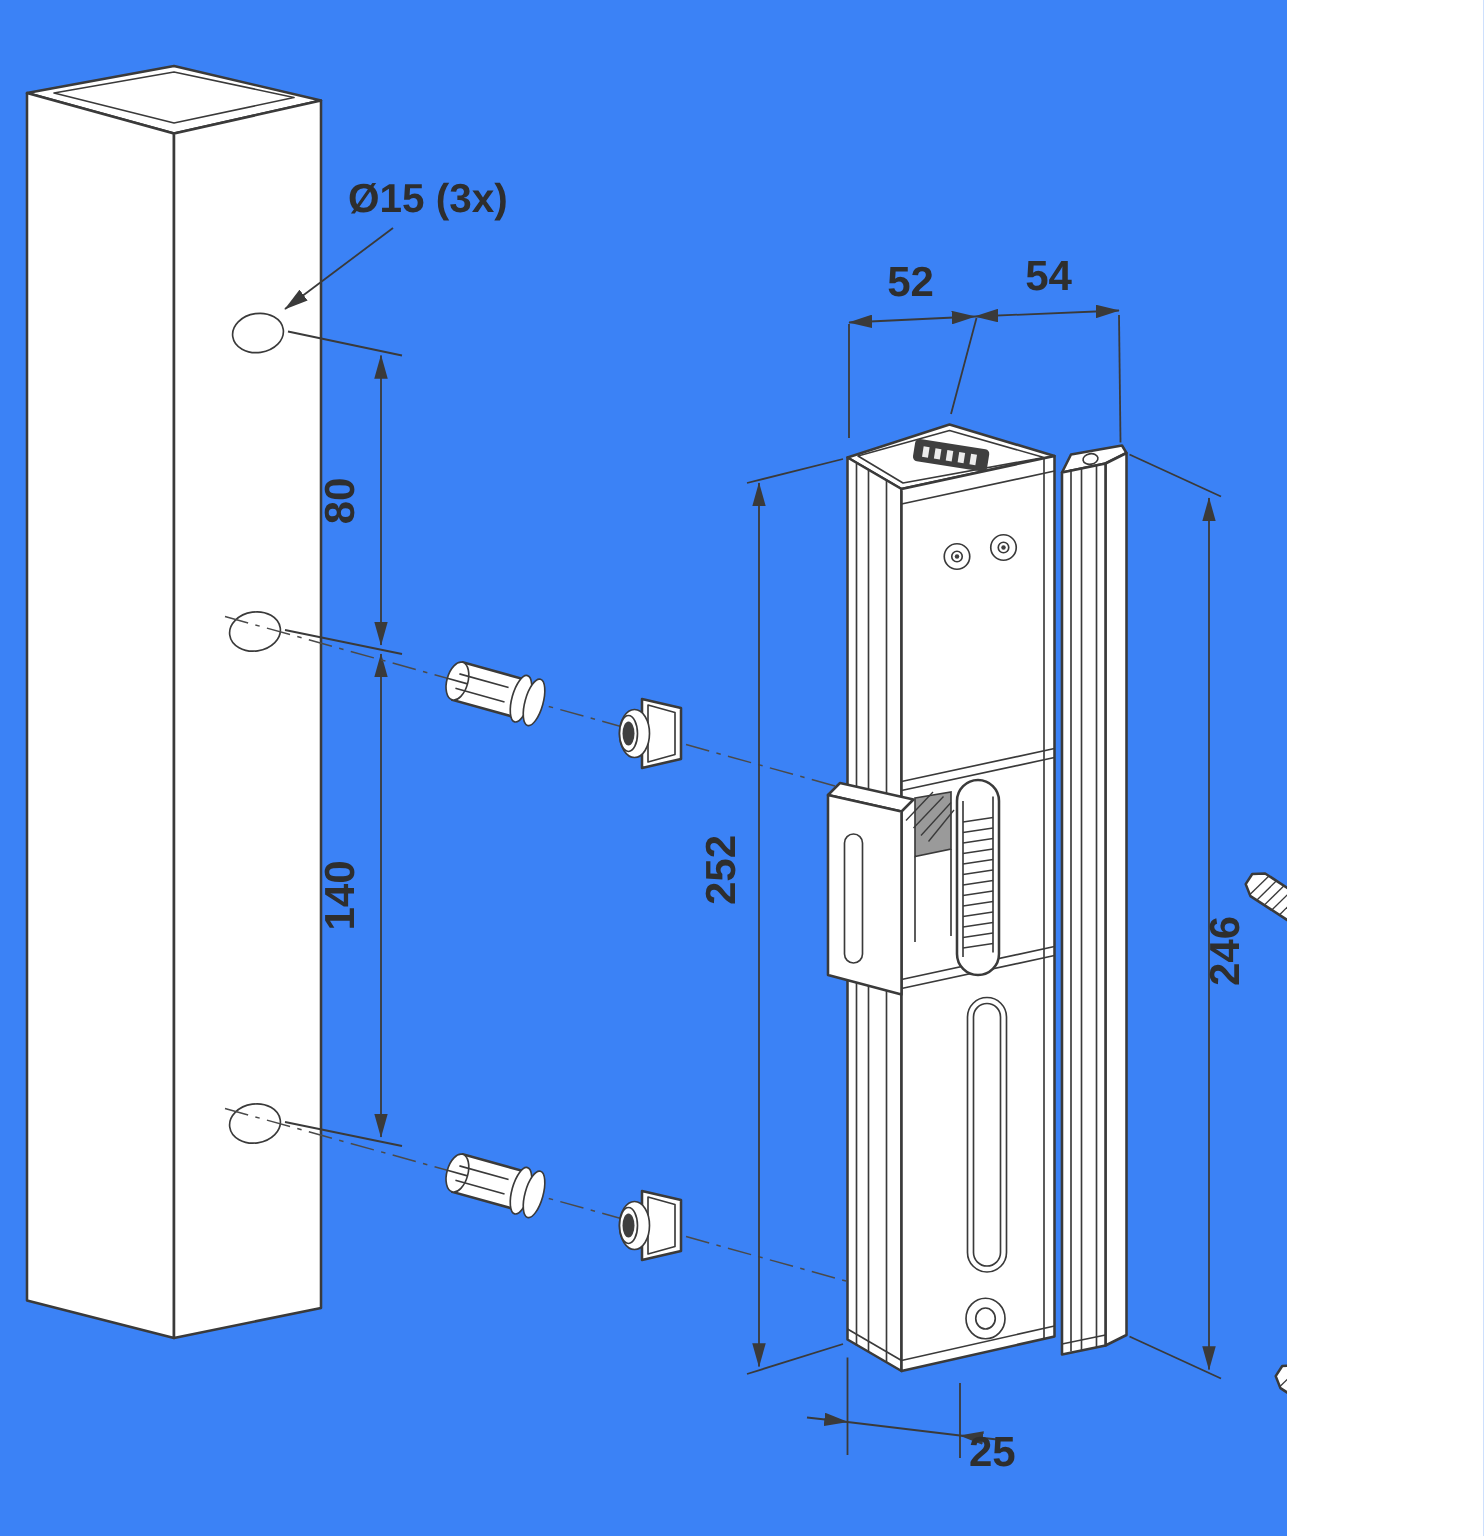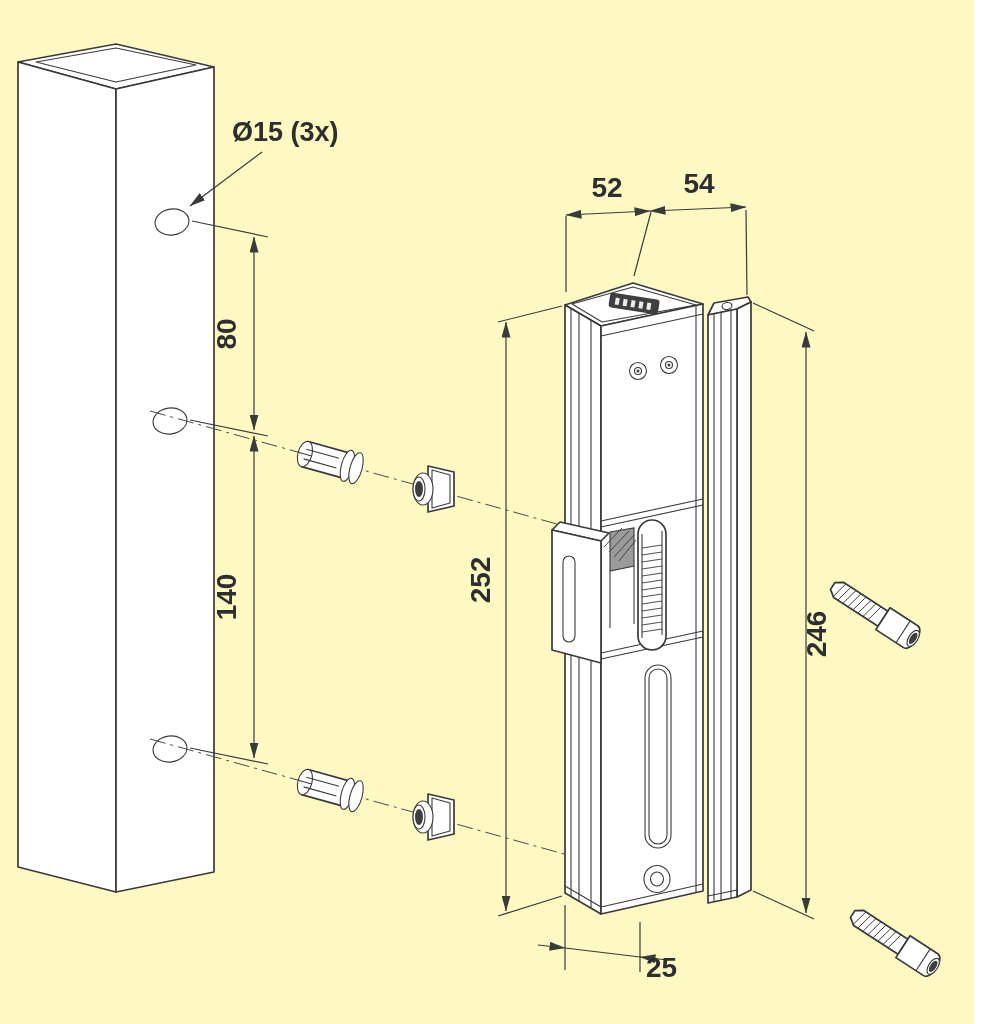--- a/index.html
+++ b/index.html
@@ -3,23 +3,23 @@
 <meta charset="utf-8">
 <style>
   html, body {
     margin: 0;
     padding: 0;
     background: #ffffff;
     font-family: "Liberation Sans", sans-serif;
   }
   #stage {
     position: relative;
-    width: 974px;
+    width: 858px;
     height: 1024px;
-    background: #fef9c3;
+    background: #3b82f6;
     overflow: hidden;
   }
   svg { display: block; }
   .outline  { fill: #ffffff; stroke: #3a3a3a; stroke-width: 1.7; stroke-linejoin: round; }
   .detail   { fill: none;    stroke: #3a3a3a; stroke-width: 1.1; stroke-linejoin: round; }
   .detailf  { fill: #ffffff; stroke: #3a3a3a; stroke-width: 1.1; stroke-linejoin: round; }
   .dim      { fill: none;    stroke: #3a3a3a; stroke-width: 1.2; }
   .cline    { fill: none;    stroke: #4a4a4a; stroke-width: 1; stroke-dasharray: 16 5 3 5; }
   .hatch    { stroke: #3a3a3a; stroke-width: 0.9; }
   .dimtext  {

